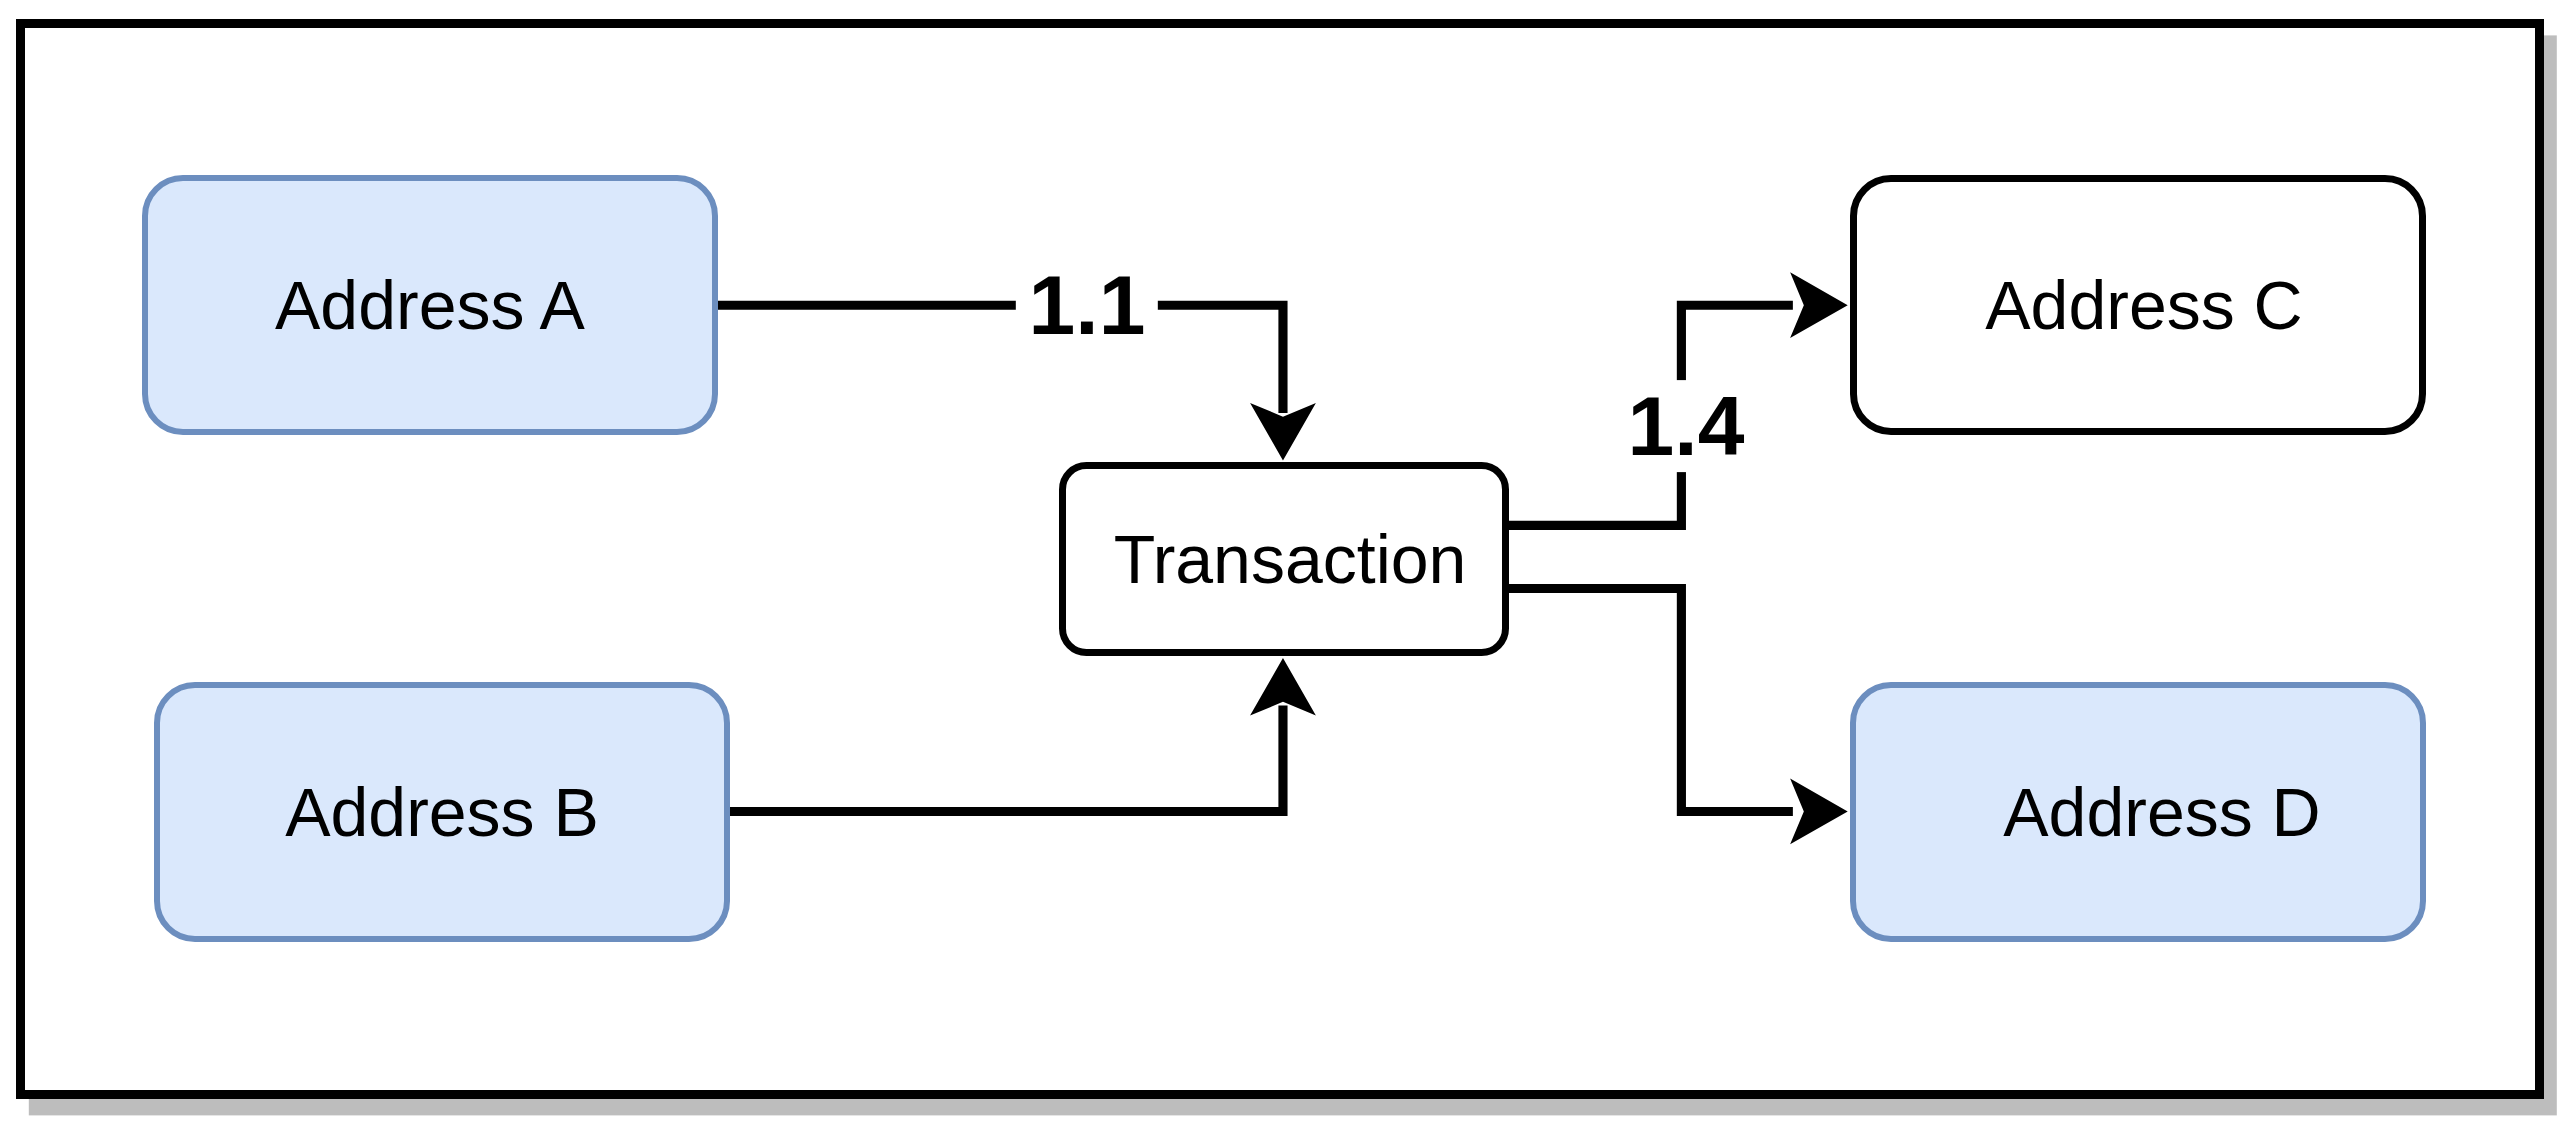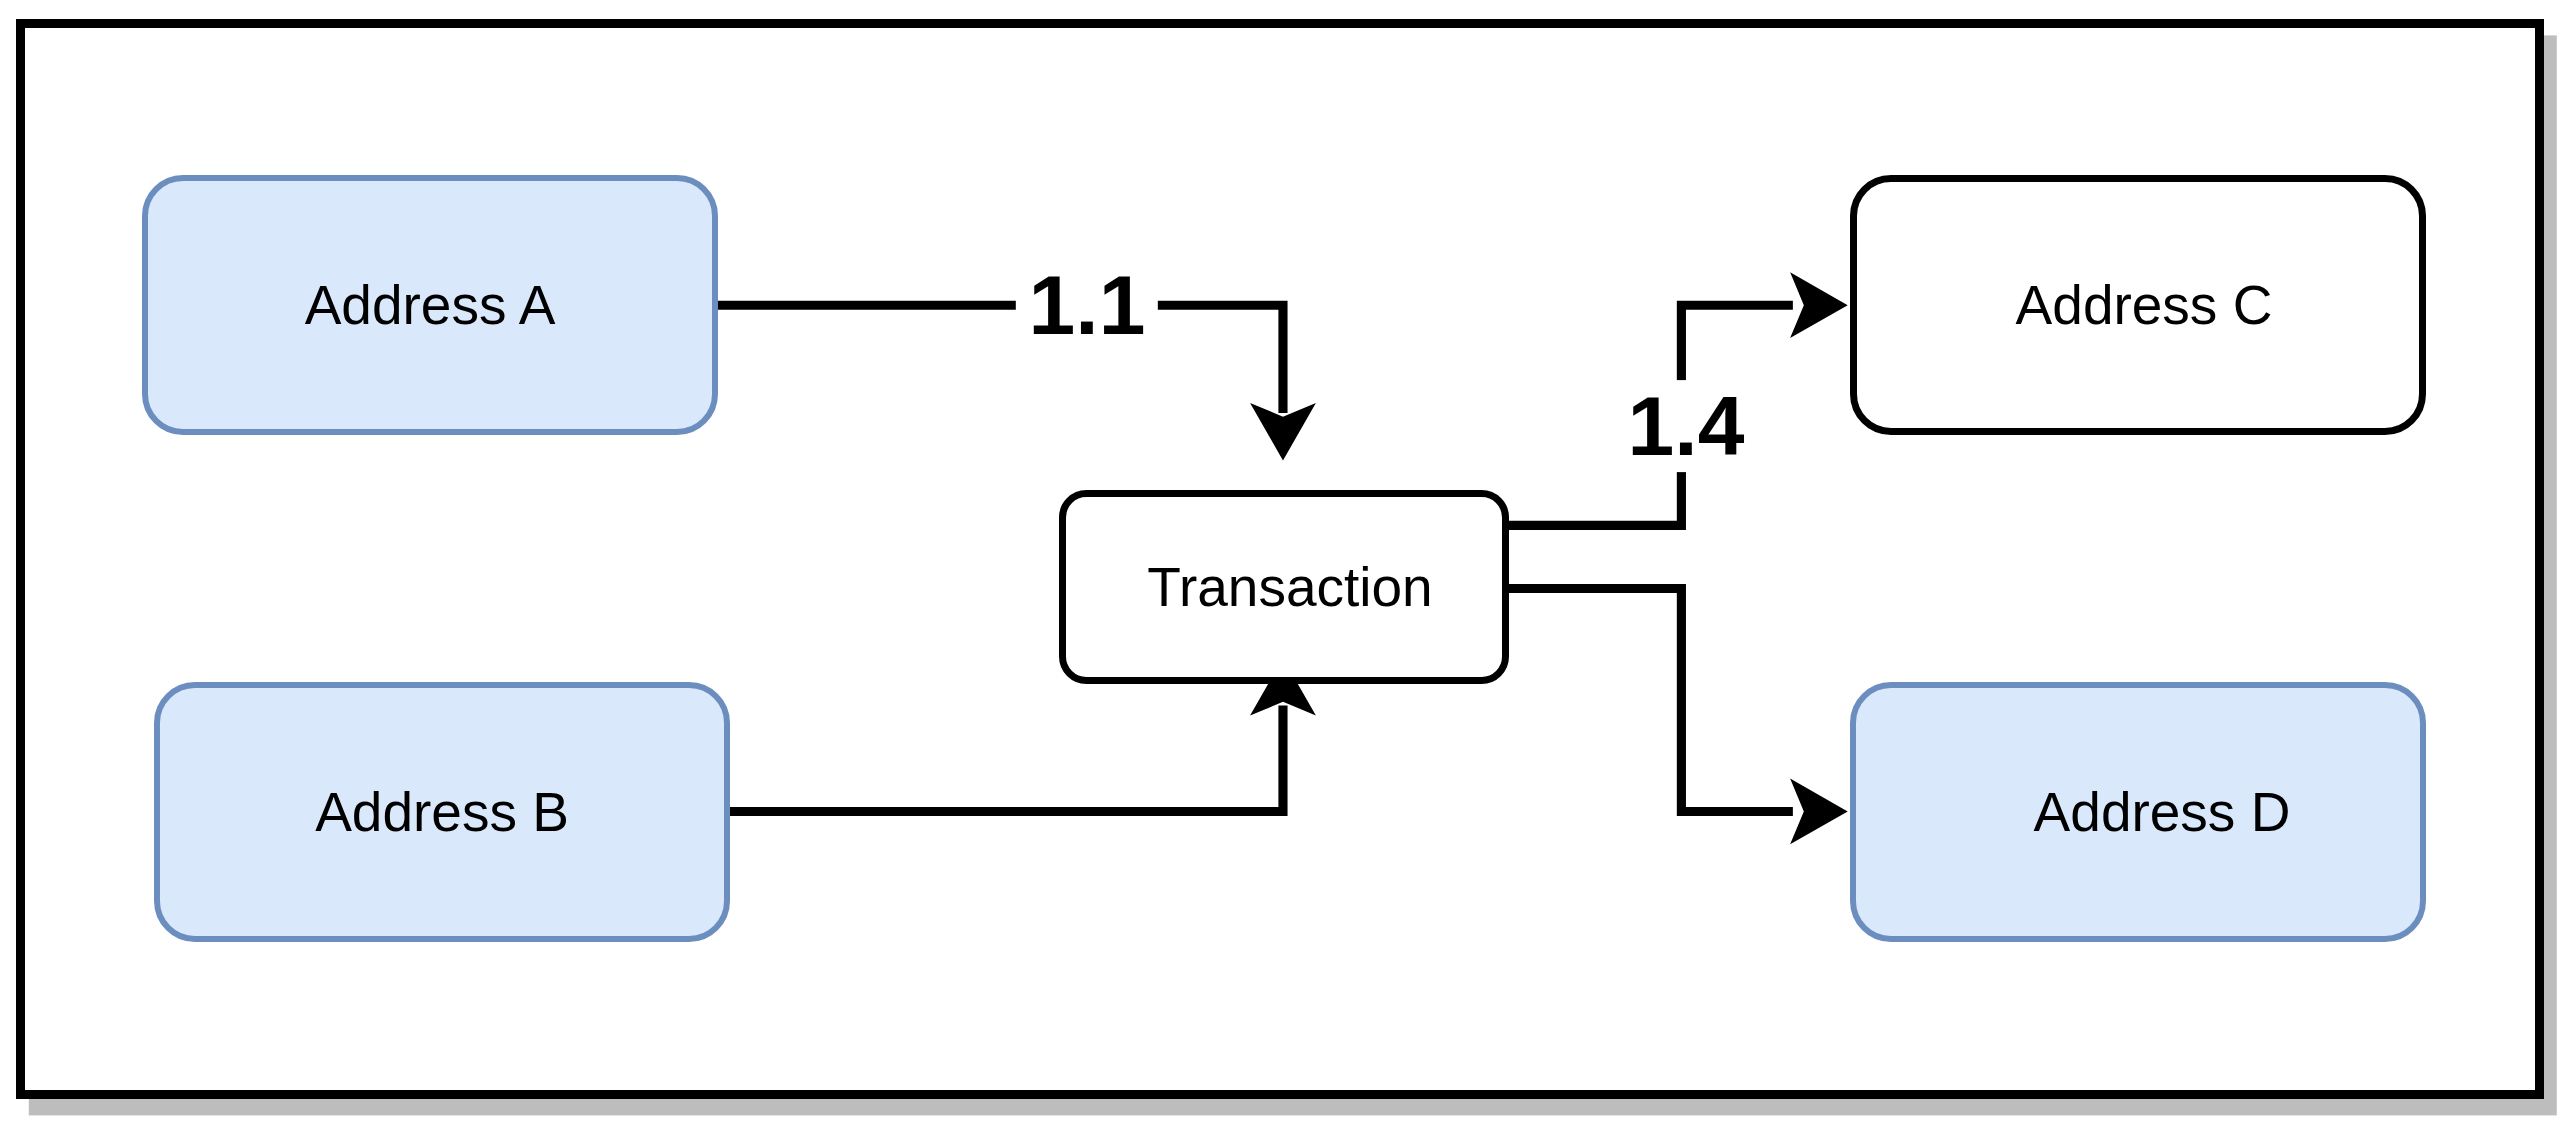--- a/index.html
+++ b/index.html
@@ -32,21 +32,21 @@
     top: 0;
     width: 2576px;
     height: 1145px;
   }
   .node {
     position: absolute;
     box-sizing: border-box;
     display: flex;
     align-items: center;
     justify-content: center;
-    font-size: 55px;
+    font-size: 68px;
     line-height: 1;
     color: #000000;
     white-space: nowrap;
     background: #ffffff;
     z-index: 2;
   }
   .node.blue {
     border: 6.4px solid #6c8ebf;
     background: #dae8fc;
     border-radius: 41px;
@@ -57,21 +57,20 @@
     border-radius: 41px;
     padding-left: 12px;
   }
   #node-address-a { left: 142px;  top: 175px; width: 576px; height: 260px; }
   #node-address-b { left: 154px;  top: 682px; width: 576px; height: 260px; align-items: center; }
   #node-address-c { left: 1850px; top: 175px; width: 576px; height: 260px; }
   #node-address-d { left: 1850px; top: 682px; width: 576px; height: 260px; padding-left: 48px; }
   #node-transaction {
     left: 1059px; top: 462px; width: 450px; height: 194px;
     border-radius: 27.4px;
-    margin-top: 28px;
   }
   .edge-label {
     position: absolute;
     transform: translate(-50%, -50%);
     background: #ffffff;
     font-size: 84px;
     font-weight: bold;
     line-height: 1.05;
     color: #000000;
     padding: 1.8px 12.8px;

